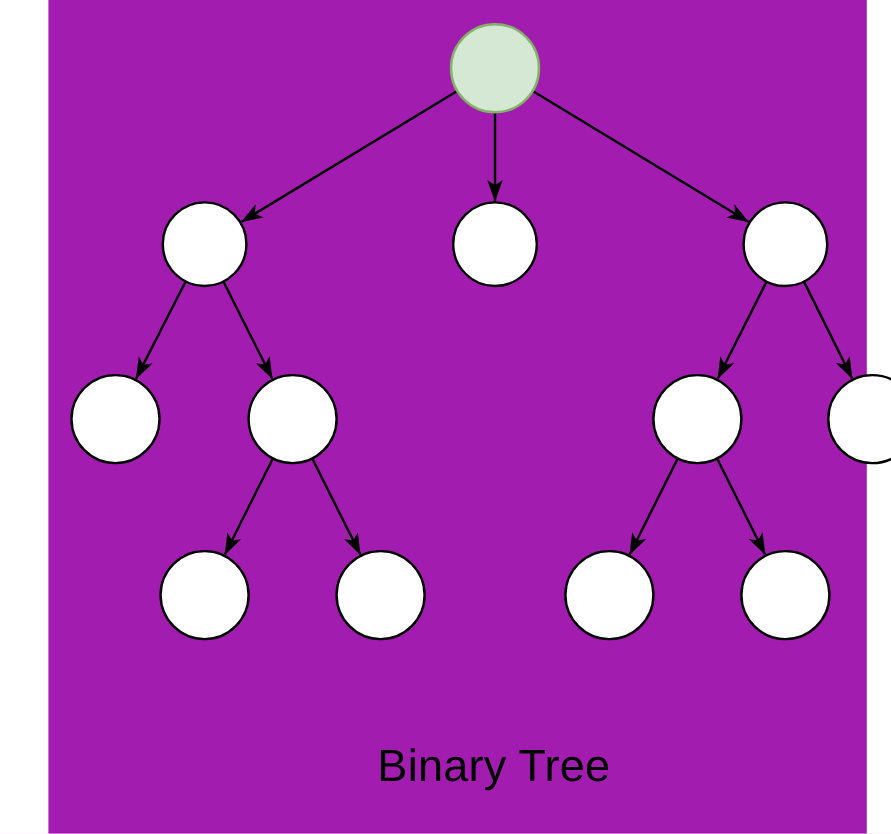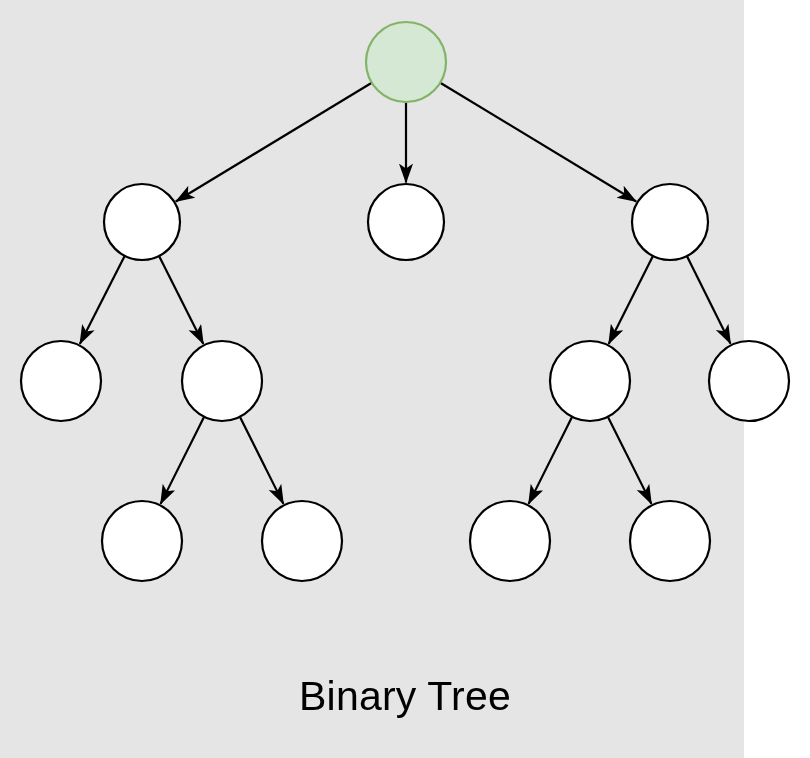--- a/index.html
+++ b/index.html
@@ -10,21 +10,22 @@
   body {
     width: 810px;
     height: 758px;
     overflow: hidden;
     font-family: "Liberation Sans", sans-serif;
   }
   #canvas-wrap {
     position: relative;
     width: 744px;
     height: 758px;
-    background: #e5e5e5;
+    background: #a21caf;
+    margin-left: 44px;
   }
   #tree-svg {
     position: absolute;
     top: 0;
     left: 0;
     width: 810px;
     height: 758px;
     display: block;
   }
   .diagram-caption {

